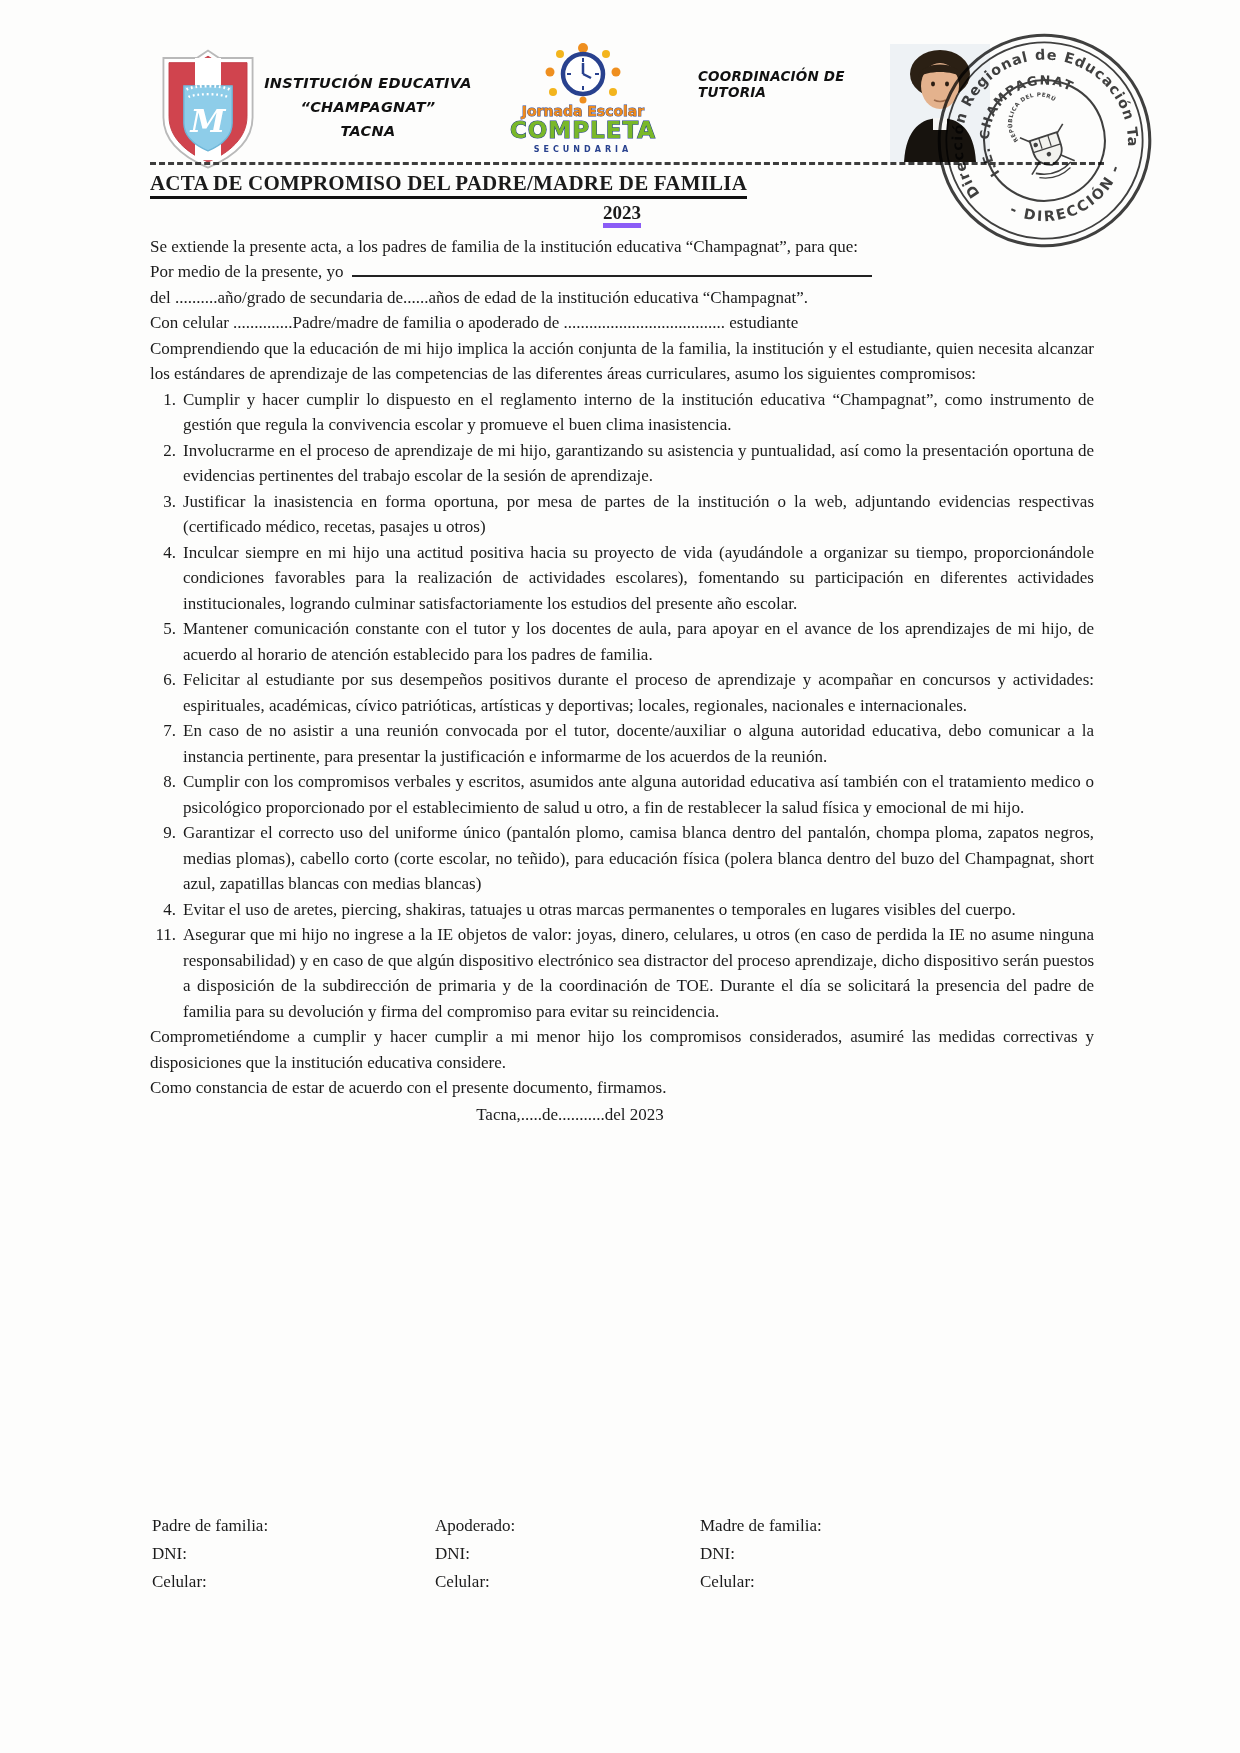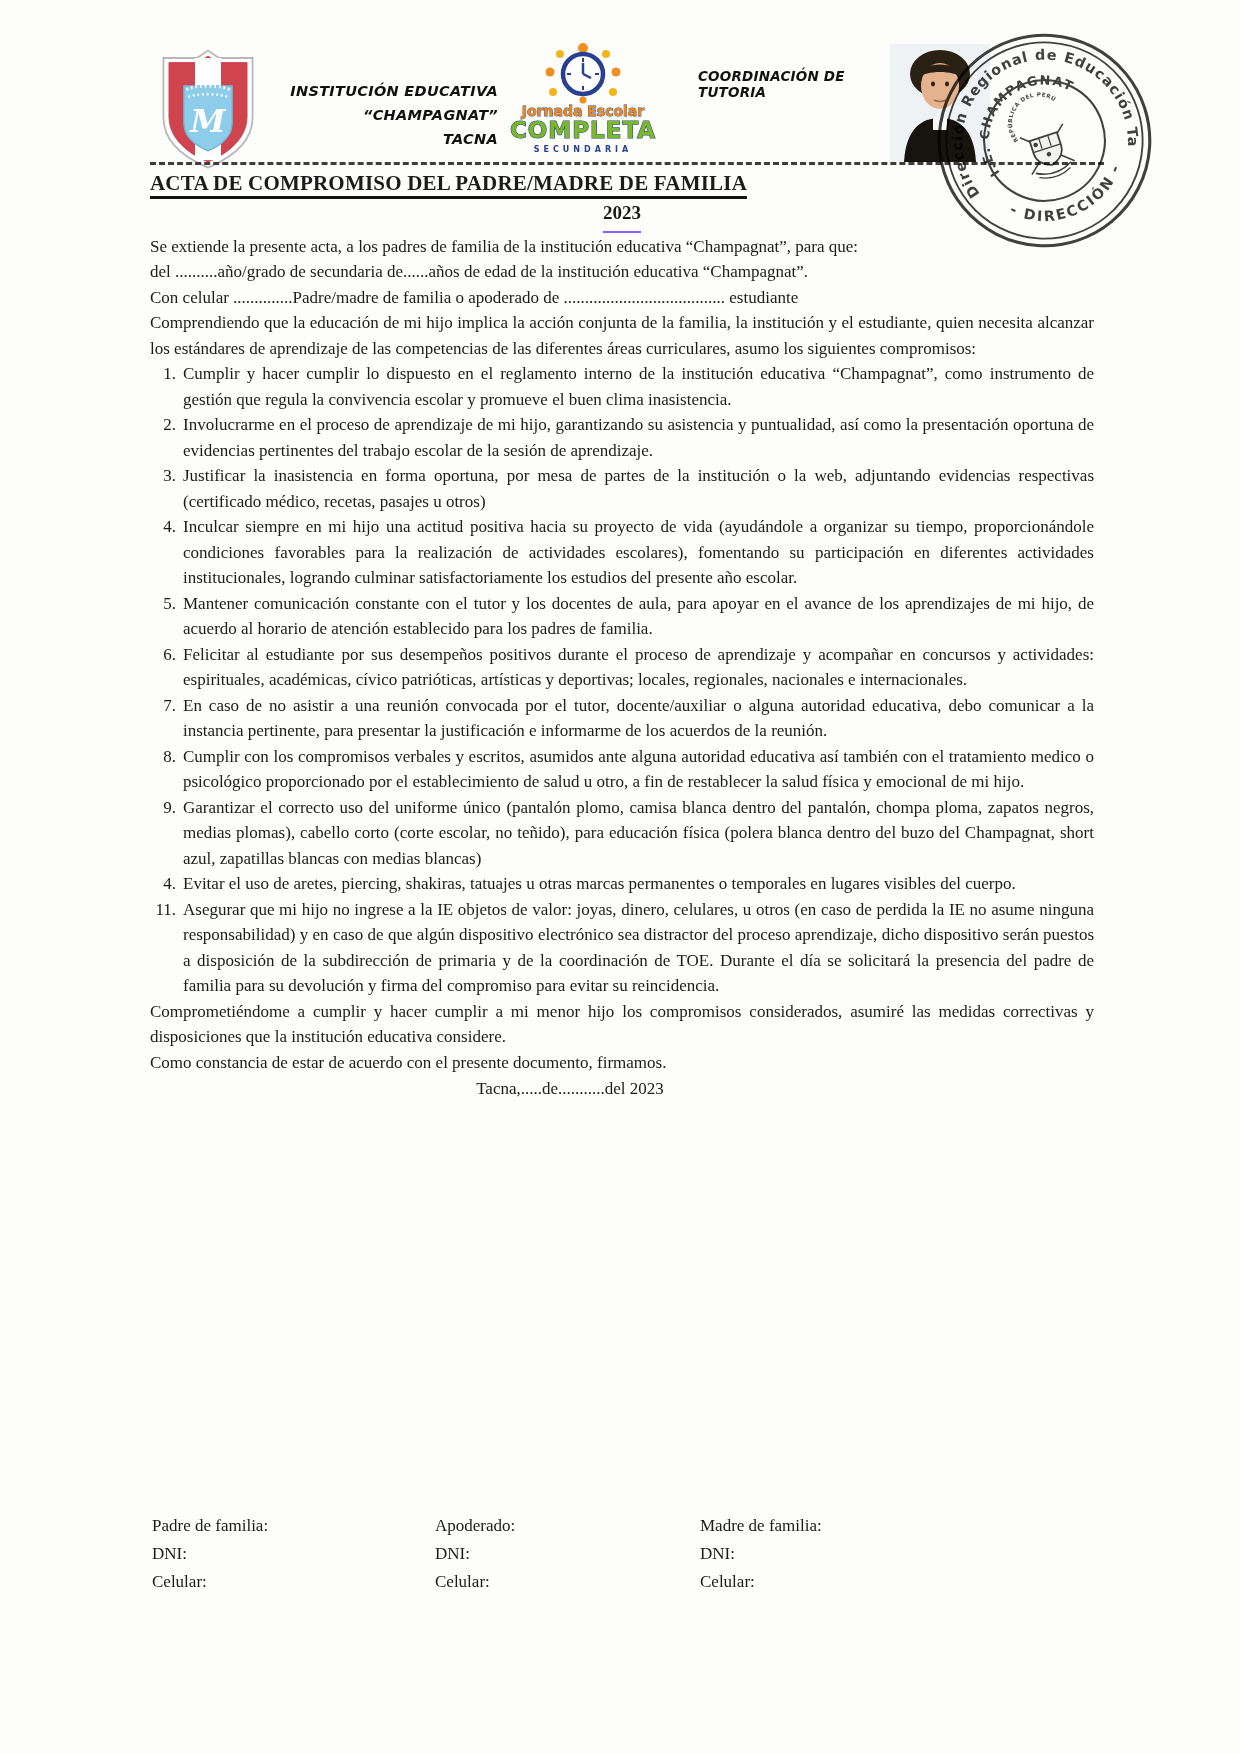--- a/index.html
+++ b/index.html
@@ -8,22 +8,22 @@
     width:1240px;height:1753px;
     background:#fdfdfc;
     margin:0 auto;
     overflow:hidden;
     font-family:"Liberation Serif", serif;
     color:#1b1b1b;
   }
   
   .school-shield{position:absolute;left:156px;top:48px;}
   .school-name{
-    position:absolute;left:238px;top:80px;width:260px;
-    text-align:right;
+    position:absolute;left:238px;top:72px;width:260px;
+    text-align:center;
     font-family:"DejaVu Sans", sans-serif;
     font-style:italic;font-weight:bold;
     font-size:14.5px;line-height:1.65;color:#111;
     letter-spacing:.3px;
   }
   .jec-logo{position:absolute;left:508px;top:42px;}
   .coordination{
     position:absolute;left:698px;top:68px;width:200px;
     font-family:"DejaVu Sans", sans-serif;
     font-style:italic;font-weight:bold;
@@ -41,21 +41,21 @@
     font-size:17px;line-height:1.5;text-align:justify;
   }
   .doc-title{
     text-align:left;font-weight:bold;font-size:21px;
     letter-spacing:.2px;margin:0 0 1px 0;line-height:1.3;
   }
   .doc-title .u{border-bottom:3px solid #111;padding-bottom:1px;}
   .doc-year{
     text-align:center;font-weight:bold;font-size:19px;margin:2px 0 6px 0;
   }
-  .doc-year .u{border-bottom:2px solid #8b5cf6;padding-bottom:8px;}
+  .doc-year .u{border-bottom:5px solid #8b5cf6;padding-bottom:0;}
   .fill-line{
     display:inline-block;width:520px;border-bottom:2px solid #222;
     height:14px;margin-left:8px;vertical-align:baseline;
   }
   .commitments{list-style:none;margin:0;padding:0;}
   .commitments li{display:flex;margin:0;}
   .li-num{flex:0 0 26px;text-align:right;padding-right:7px;}
   .li-text{flex:1;text-align:justify;}
   .closing-p{margin:0;}
   .date-line{text-align:center;padding-right:104px;margin-top:1px;}
@@ -176,20 +176,23 @@
 
     <div class="doc-title">
       <span class="u">ACTA DE COMPROMISO DEL PADRE/MADRE DE FAMILIA</span>
     </div>
     <div class="doc-year">
       <span class="u">2023</span>
     </div>
 
     <div>Se extiende la presente acta, a los padres de familia de la institución educativa “Champagnat”, para que:</div>
 
+    <div>
+      <span>Por medio de la presente, yo</span><span class="fill-line"></span>
+    </div>
 
     <div>del ..........año/grado de secundaria de......años de edad de la institución educativa “Champagnat”.</div>
     <div>Con celular ..............Padre/madre de familia o apoderado de ...................................... estudiante</div>
     <div>Comprendiendo que la educación de mi hijo implica la acción conjunta de la familia, la institución y el estudiante, quien necesita alcanzar los estándares de aprendizaje de las competencias de las diferentes áreas curriculares, asumo los siguientes compromisos:</div>
 
     <ol class="commitments">
       <li>
           <span class="li-num">1.</span>
           <span class="li-text">Cumplir y hacer cumplir lo dispuesto en el reglamento interno de la institución educativa “Champagnat”, como instrumento de gestión que regula la convivencia escolar y promueve el buen clima inasistencia.</span>
         </li>

